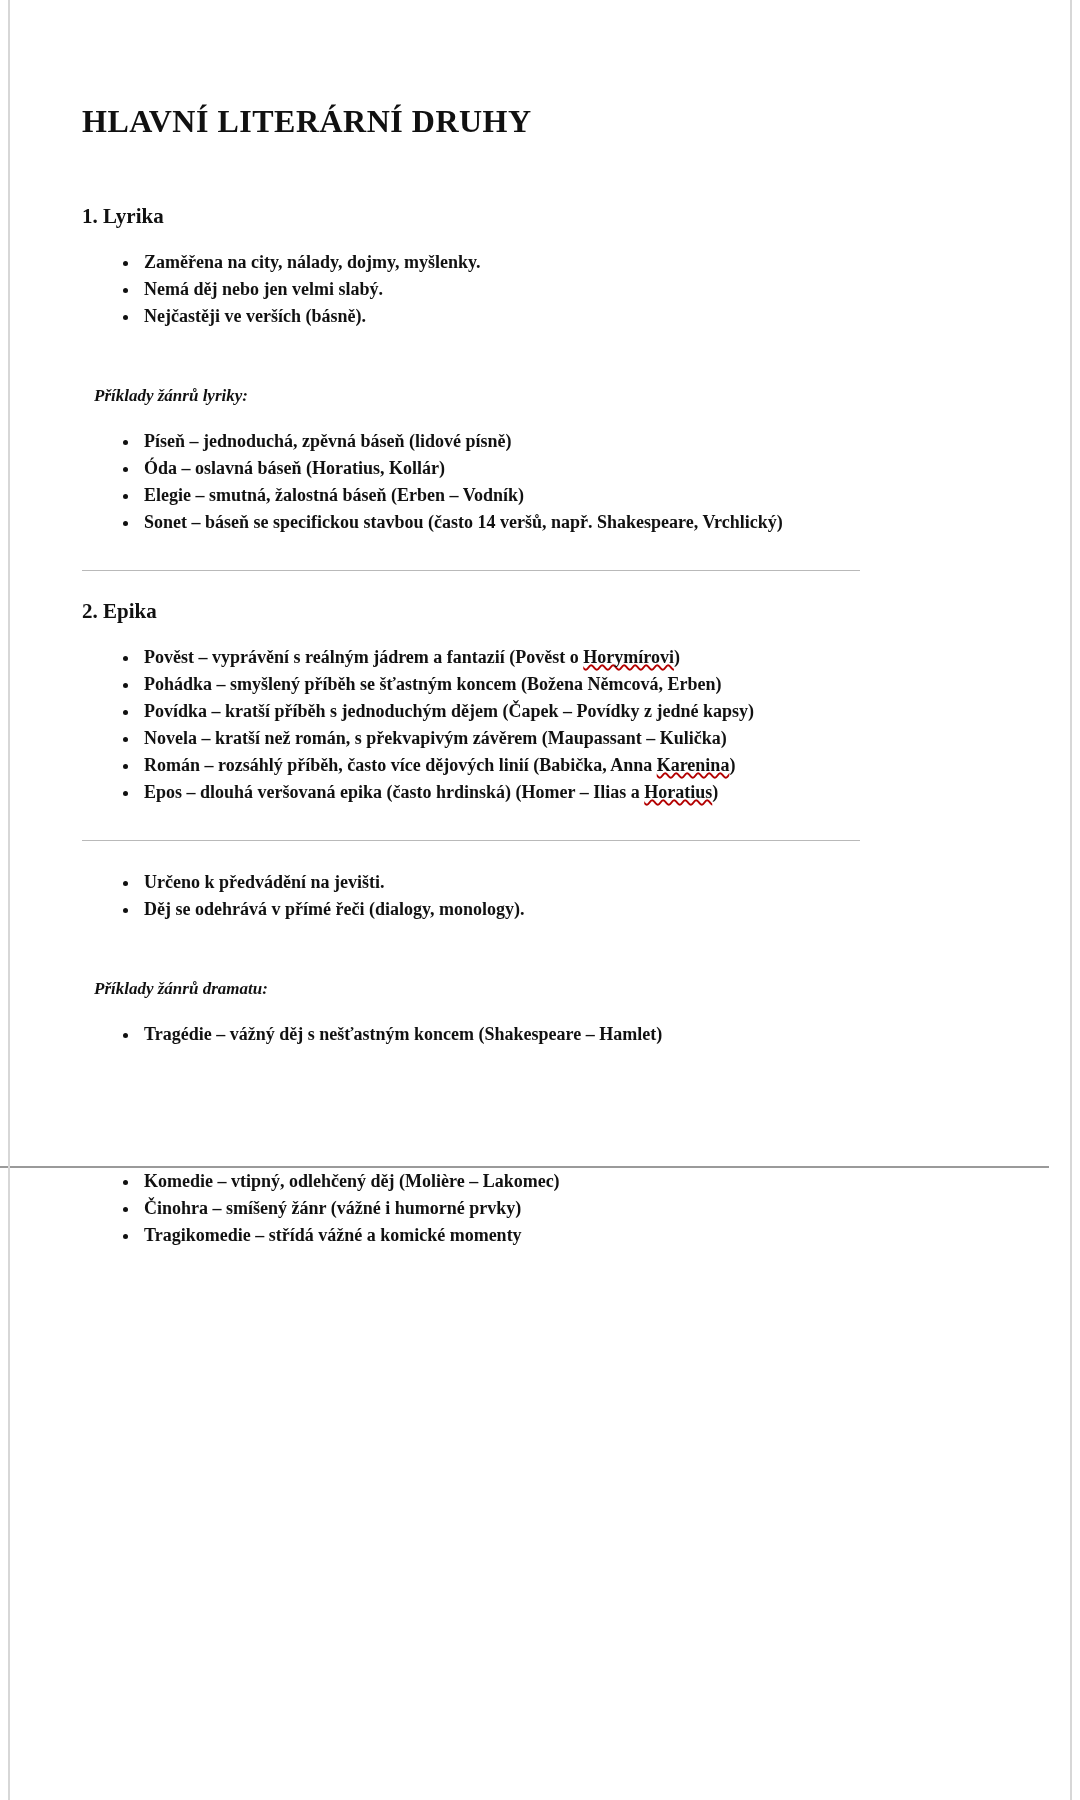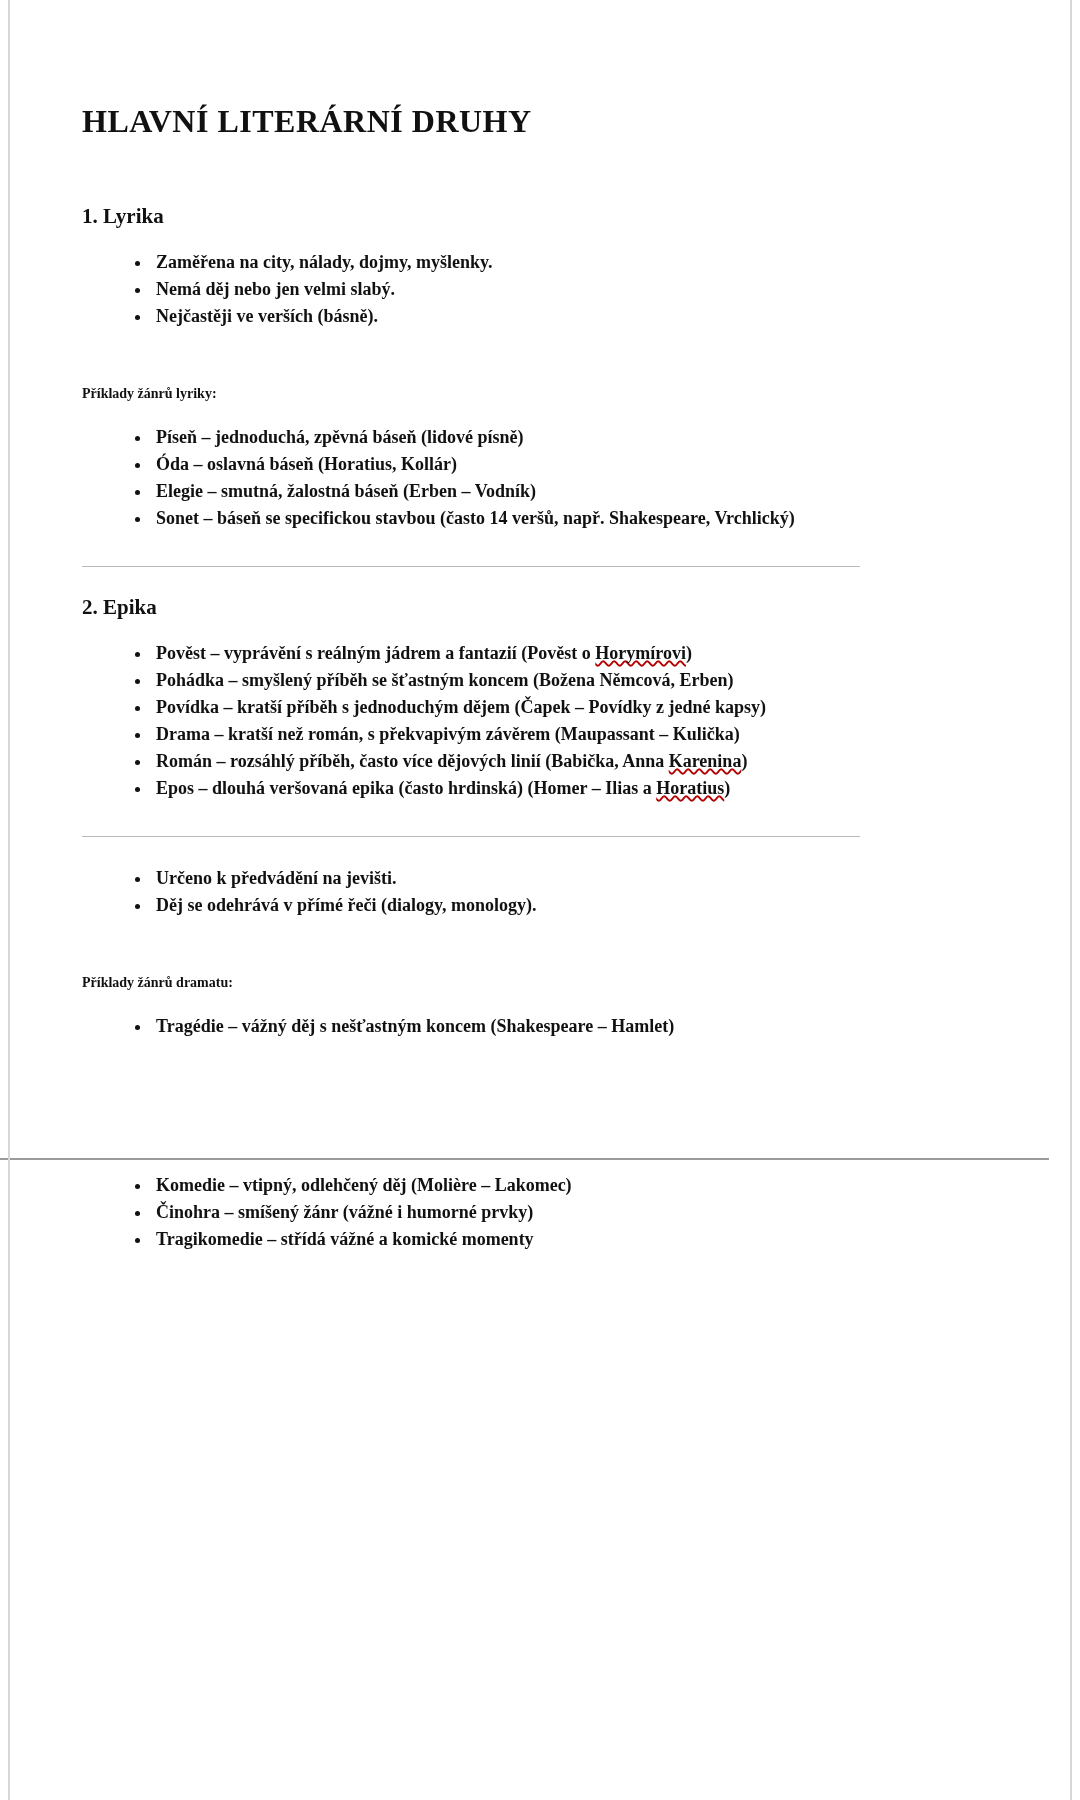--- a/index.html
+++ b/index.html
@@ -33,25 +33,26 @@
   h1.doc-title {
     font-size: 32px;
     margin: 0 0 64px 0;
     letter-spacing: 0.5px;
   }
   h2.section-heading {
     font-size: 21px;
     margin: 12px 0 20px 0;
   }
   .examples-heading {
-    font-size: 14px;
-    margin: 56px 0 22px 0;
+    font-size: 17px;
+    margin: 56px 0 22px 12px;
+    font-style: italic;
   }
   ul.bullet-list {
-    margin: 12px;
+    margin: 0;
     padding: 0 0 0 58px;
     list-style: disc outside;
     font-size: 18px;
   }
   ul.bullet-list li {
     line-height: 27px;
     padding-left: 4px;
   }
   .section-divider {
     border: none;
@@ -105,21 +106,21 @@
   </section>
 
   <hr class="section-divider">
 
   <section>
     <h2 class="section-heading">2. Epika</h2>
     <ul class="bullet-list">
       <li><span>Pověst – vyprávění s reálným jádrem a fantazií (Pověst o </span><span class="squiggle">Horymírovi</span><span>)</span></li>
       <li><span>Pohádka – smyšlený příběh se šťastným koncem (Božena Němcová, Erben)</span></li>
       <li><span>Povídka – kratší příběh s jednoduchým dějem (Čapek – Povídky z jedné kapsy)</span></li>
-      <li><span>Drama – kratší než román, s překvapivým závěrem (Maupassant – Kulička)</span></li>
+      <li><span>Novela – kratší než román, s překvapivým závěrem (Maupassant – Kulička)</span></li>
       <li><span>Román – rozsáhlý příběh, často více dějových linií (Babička, Anna </span><span class="squiggle">Karenina</span><span>)</span></li>
       <li><span>Epos – dlouhá veršovaná epika (často hrdinská) (Homer – Ilias a </span><span class="squiggle">Horatius</span><span>)</span></li>
     </ul>
   </section>
 
   <hr class="section-divider">
 
   <section>
     <ul class="bullet-list">
       <li>Určeno k předvádění na jevišti.</li>

